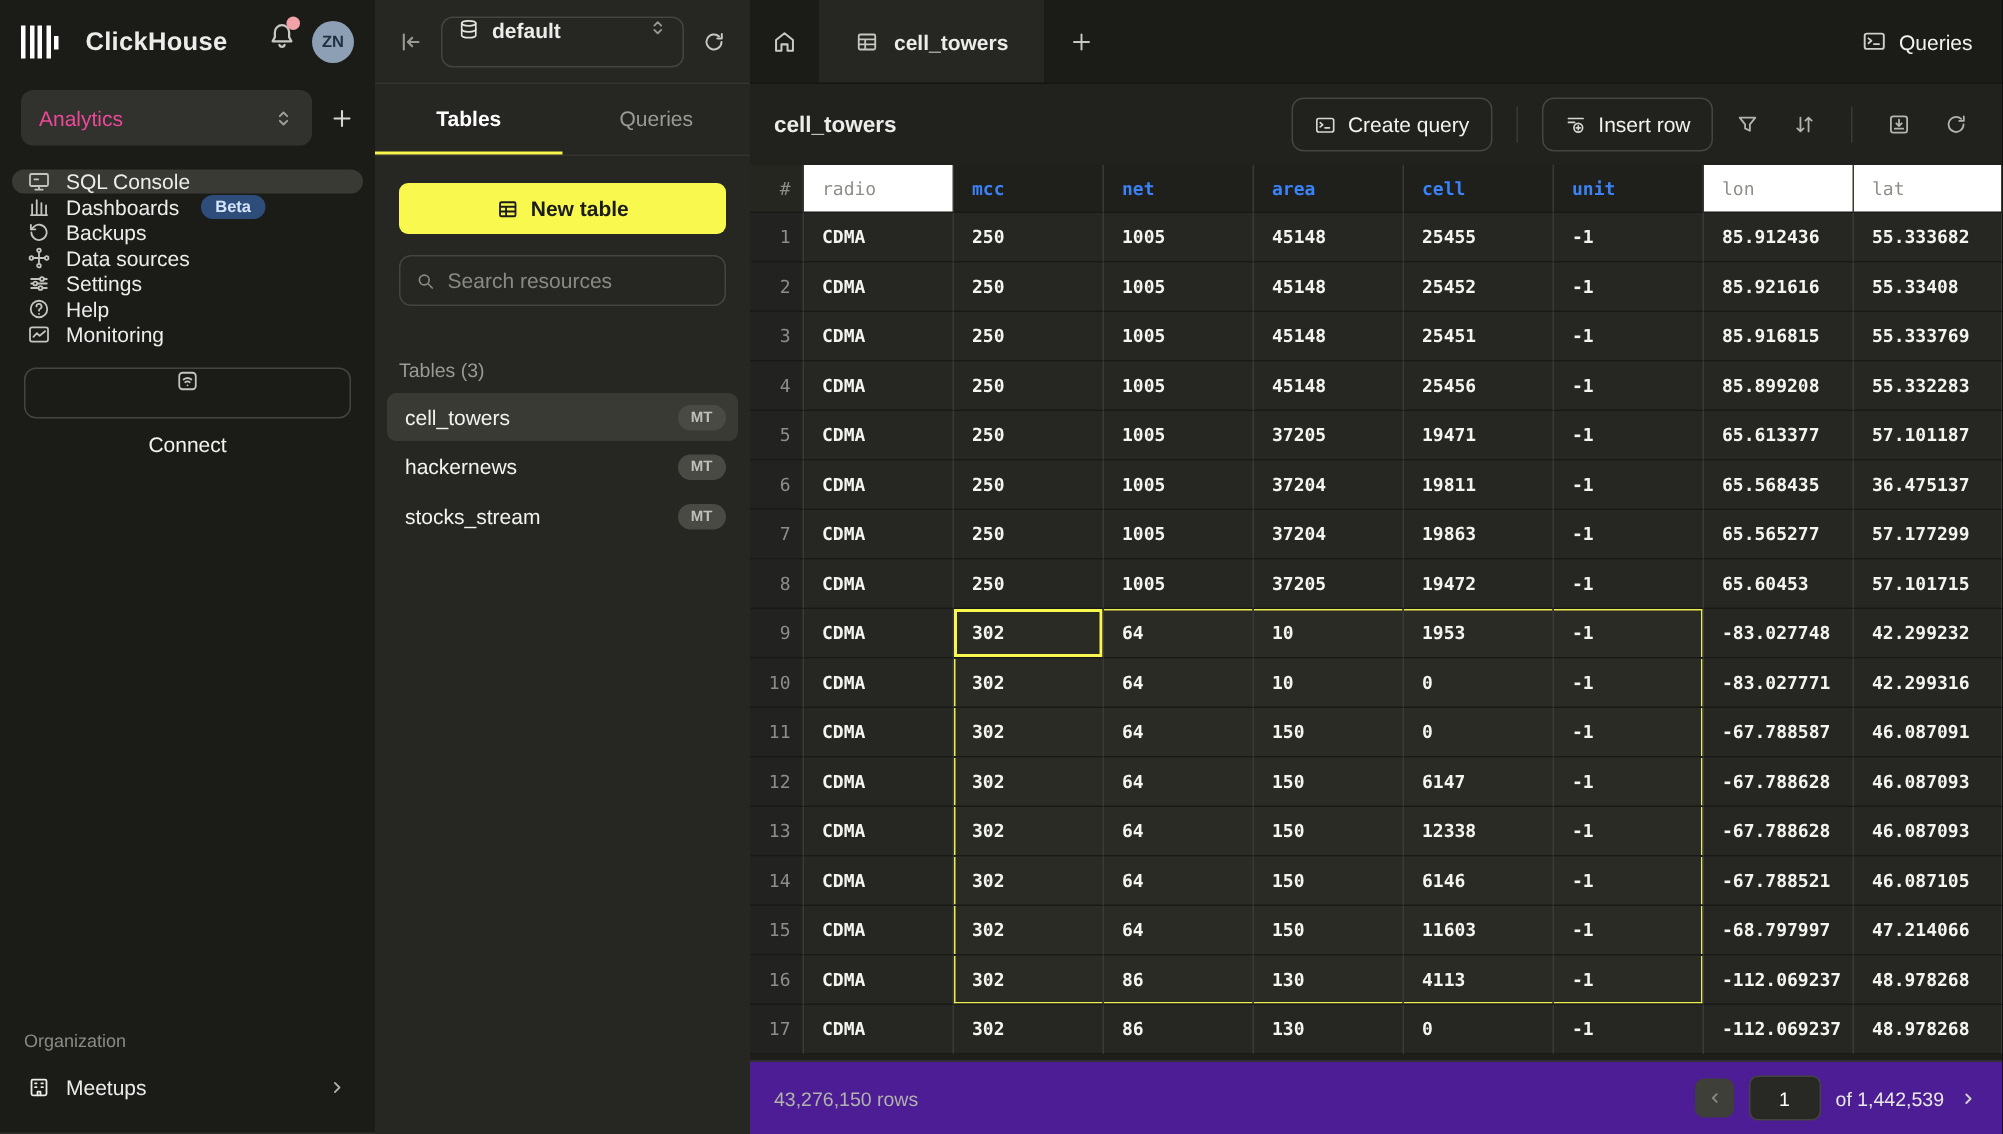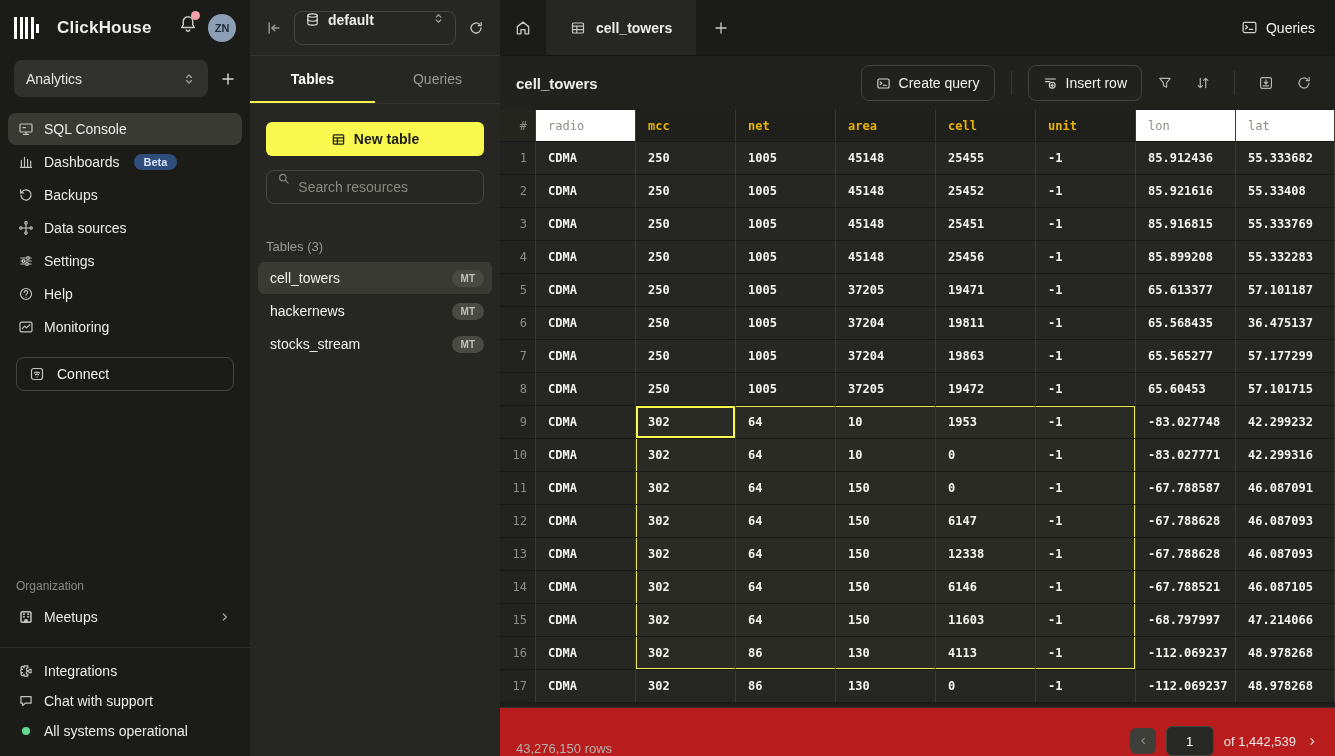--- a/index.html
+++ b/index.html
@@ -17,32 +17,32 @@
   .logo i { display:block; width:3px; height:22px; background:#fff; }
   .logo i.short { height:9px; }
   .brand-name { font-size:17px; font-weight:700; margin-left:8px; letter-spacing:.2px; }
   .sb-top-right { margin-left:auto; display:flex; align-items:flex-start; gap:10px; }
   .bell-wrap { position:relative; color:#c8c8c2; }
   .bell-dot { position:absolute; top:-3px; right:-2px; width:9px; height:9px; border-radius:50%; background:#f2a3a8; }
   .avatar { width:28px; height:28px; border-radius:50%; background:#8d9fb4; color:#20303f;
             display:flex; align-items:center; justify-content:center; font-size:11px; font-weight:700; }
   .ws-row { display:flex; align-items:center; gap:12px; padding:4px 14px 10px; }
   .ws-select { flex:1; height:37px; background:#31312d; border-radius:8px; display:flex; align-items:center;
-               padding:0 12px; font-size:14px; color:#e5e5e5; }
+               padding:0 12px; font-size:14px; color:#ec4899; }
   .ws-select .chev { margin-left:auto; color:#a0a09a; }
   .plus-sm { color:#d8d8d2; }
   .nav { padding:6px 8px 0; display:flex; flex-direction:column; gap:1px; }
-  .nav-item { height:32px; display:flex; align-items:center; gap:10px; padding:0 10px; border-radius:8px;
+  .nav-item { height:16px; display:flex; align-items:center; gap:10px; padding:0 10px; border-radius:8px;
               font-size:14px; color:#ececea; cursor:default; }
   .nav-item .nic { color:#c4c4be; width:16px; }
   .nav-item.active { background:#3a3a35; }
   .badge-beta { margin-left:4px; background:#2e4d7b; color:#d6e4fa; font-size:11px; font-weight:600;
                 padding:2px 10px; border-radius:10px; }
   .connect-btn { margin:14px 16px 0; height:34px; border:1px solid #45453f; border-radius:8px;
-                 display:flex; align-items:center; gap:12px; padding:0 12px; font-size:14px; color:#f2f2ee; }
+                 display:flex; align-items:center; gap:26px; padding:0 12px; font-size:14px; color:#f2f2ee;flex-direction:column; }
   .connect-btn .nic { color:#c4c4be; }
   .sb-spacer { flex:1; }
   .org-label { padding:0 16px; font-size:12px; color:#8a8a84; margin-bottom:8px; }
   .org-list { padding:0 8px; }
   .org-item { height:32px; display:flex; align-items:center; gap:10px; padding:0 10px; border-radius:8px; font-size:14px; }
   .org-item .chevr { margin-left:auto; color:#b0b0aa; }
   .sb-divider { border-top:1px solid #2e2e2a; margin-top:14px; }
   .sb-footer { padding:8px 8px 10px; display:flex; flex-direction:column; }
   .sbf-item { height:30px; display:flex; align-items:center; gap:10px; padding:0 10px; font-size:14px; color:#ececea; }
   .sbf-item .nic { color:#c4c4be; width:16px; display:flex; justify-content:center; }
@@ -57,21 +57,21 @@
   .db-select .nic { color:#e4e4de; }
   .db-select .chev { margin-left:auto; color:#9a9a94; }
   .refresh-ic { color:#c8c8c2; }
   .ex-tabs { height:48px; display:flex; border-bottom:1px solid #34342f; }
   .ex-tab { flex:1; display:flex; align-items:center; justify-content:center; font-size:14px; color:#9a9a94;
             border-bottom:2px solid transparent; }
   .ex-tab.active { color:#fff; font-weight:600; border-bottom-color:#f6f64c; }
   .new-table-btn { margin:18px 16px 0; height:34px; background:#f8f84e; color:#1d1d18; border-radius:6px;
                    display:flex; align-items:center; justify-content:center; gap:8px; font-size:14px; font-weight:600; }
   .search-box { margin:14px 16px 0; height:34px; border:1px solid #45453f; border-radius:8px;
-                display:flex; gap:8px; padding:0 10px; color:#8a8a84; }
+                display:flex; align-items:center; gap:8px; padding:0 10px; color:#8a8a84; }
   .search-box input { background:transparent; border:none; outline:none; color:#d8d8d2; font-size:14px; width:100%;
                       font-family:"Liberation Sans", sans-serif; }
   .search-box input::placeholder { color:#8a8a84; }
   .ex-section-label { margin:35px 16px 8px; font-size:13px; color:#9a9a94; }
   .table-list { padding:0 8px; display:flex; flex-direction:column; gap:1px; }
   .table-item { height:32px; display:flex; align-items:center; padding:0 8px 0 12px; border-radius:6px; font-size:14px; color:#f2f2ee; }
   .table-item.selected { background:#3a3a34; }
   .mt-pill { margin-left:auto; background:#4a4a45; color:#c0c0ba; font-size:10px; font-weight:700;
              padding:3px 9px; border-radius:10px; }
 
@@ -93,28 +93,28 @@
   .btn-outline .nic { color:#d8d8d2; }
   .icon-btn { width:30px; height:30px; display:flex; align-items:center; justify-content:center; color:#b4b4ae; }
   .vdiv { width:1px; height:24px; background:#3a3a35; margin:0 8px; }
 
   .grid-wrap { height:597px; flex:0 0 597px; overflow:hidden; background:#1e1e1b; }
   table.grid { border-collapse:separate; border-spacing:0; table-layout:fixed; width:835px;
                font-family:"DejaVu Sans Mono", monospace; font-size:12px; }
   .grid th, .grid td { height:33px; padding:0 0 0 12px; text-align:left; white-space:nowrap; overflow:hidden;
                        border-right:1px solid #3a3a35; border-bottom:1px solid #191917; }
   .grid thead th { height:32px; background:#ffffff; color:#8e8e88; font-weight:400; }
-  .grid thead th.selcol { background:#1f1f1c; color:#eab308; font-weight:700; }
+  .grid thead th.selcol { background:#1f1f1c; color:#3b82f6; font-weight:700; }
   .grid thead th.numh { background:#26261f2e; background:#262621; text-align:right; padding:0 8px 0 0; }
   .grid td { background:#262622; color:#f4f4f0; font-weight:700; }
   .grid td.rownum { background:#222220; color:#8e8e88; font-weight:400; text-align:right; padding:0 8px 0 0; }
   .grid td.sel { background:#2b2b26; }
 
-  .grid-footer { height:49px; flex:0 0 49px; border-top:1px solid #32322d; background:#b91c1c;
-                 display:flex; align-items:flex-end; padding:0 16px; }
+  .grid-footer { height:49px; flex:0 0 49px; border-top:1px solid #32322d; background:#4c1d95;
+                 display:flex; align-items:center; padding:0 16px; }
   .rowcount { font-size:13px; color:#b2b2ac; }
   .pager { margin-left:auto; display:flex; align-items:center; gap:10px; }
   .pg-prev { width:26px; height:26px; border-radius:6px; background:#3f3f3a; color:#8a8a84;
              display:flex; align-items:center; justify-content:center; }
   .pg-input { width:48px; height:30px; background:#282824; border:1px solid #45453f; border-radius:6px;
               color:#fff; text-align:center; font-size:13px; font-family:"Liberation Sans", sans-serif; outline:none; }
   .pg-of { font-size:13px; color:#e8e8e4; }
   .pg-next { color:#d0d0ca; display:flex; align-items:center; }
 </style>
 </head>
@@ -261,44 +261,20 @@
           <span>Meetups</span>
           <span class="chevr">
             <svg class="ic" width="14" height="14" viewBox="0 0 16 16" fill="none" stroke="currentColor" stroke-width="1.4" stroke-linecap="round" stroke-linejoin="round">
               <path d="M6 4.5 9.5 8 6 11.5"></path>
             </svg>
           </span>
         </div>
       </div>
 
     <div class="sb-divider"></div>
-    <div class="sb-footer" id="sb-footer">
-        <div class="sbf-item">
-          <span class="nic">
-            <svg class="ic" width="16" height="16" viewBox="0 0 16 16" fill="none" stroke="currentColor" stroke-width="1.2" stroke-linecap="round" stroke-linejoin="round">
-              <path d="M6.1 2.9h3.8v1.9a1.5 1.5 0 1 0 1.5 1.5h1.7v3.4h-1.8a1.5 1.5 0 1 0-1.4 1.6v1.8H6.1v-1.9a1.5 1.5 0 1 1-1.5-1.5H2.9V6.3h1.8A1.5 1.5 0 1 1 6.1 4.8z"></path>
-            </svg>
-          </span>
-          <span>Integrations</span>
-        </div>
-        <div class="sbf-item">
-          <span class="nic">
-            <svg class="ic" width="16" height="16" viewBox="0 0 16 16" fill="none" stroke="currentColor" stroke-width="1.2" stroke-linecap="round" stroke-linejoin="round">
-              <path d="M2.9 3.6h10.2v6.6H7.3l-2.7 2.3v-2.3H2.9z"></path>
-            </svg>
-          </span>
-          <span>Chat with support</span>
-        </div>
-        <div class="sbf-item">
-          <span class="nic">
-            <span class="status-dot" style="background:#63d992"></span>
-          </span>
-          <span>All systems operational</span>
-        </div>
-      </div>
   </aside>
 
   <section class="explorer">
     <div class="ex-head">
       <span class="back-ic">
         <svg class="ic" width="16" height="16" viewBox="0 0 16 16" fill="none" stroke="currentColor" stroke-width="1.4" stroke-linecap="round" stroke-linejoin="round">
             <path d="M3.2 3v10"></path>
             <path d="M13 8H6"></path>
             <path d="M8.8 5.2 6 8l2.8 2.8"></path>
           </svg>

